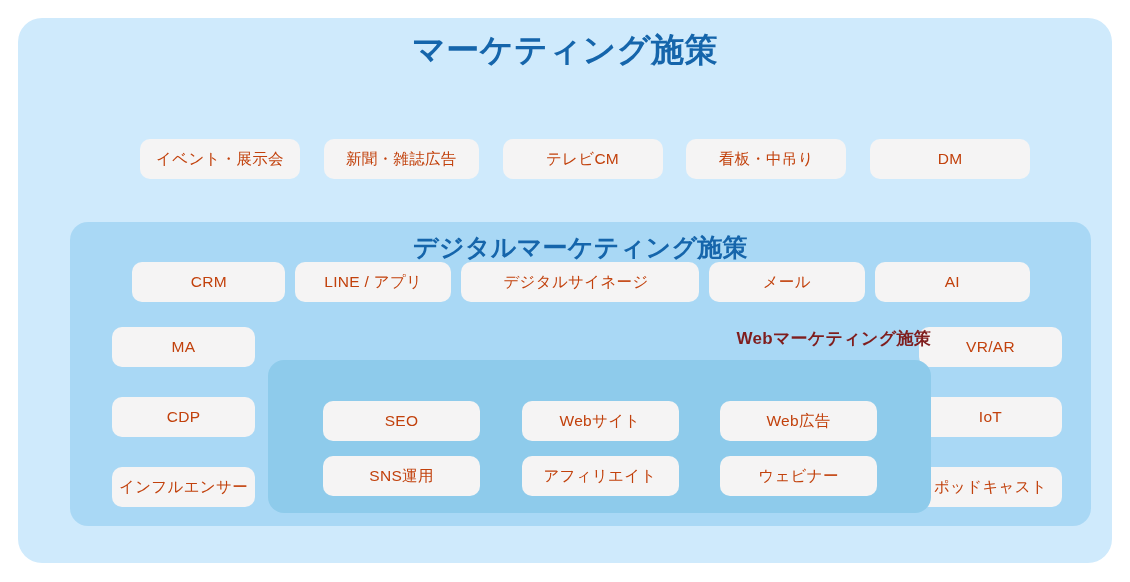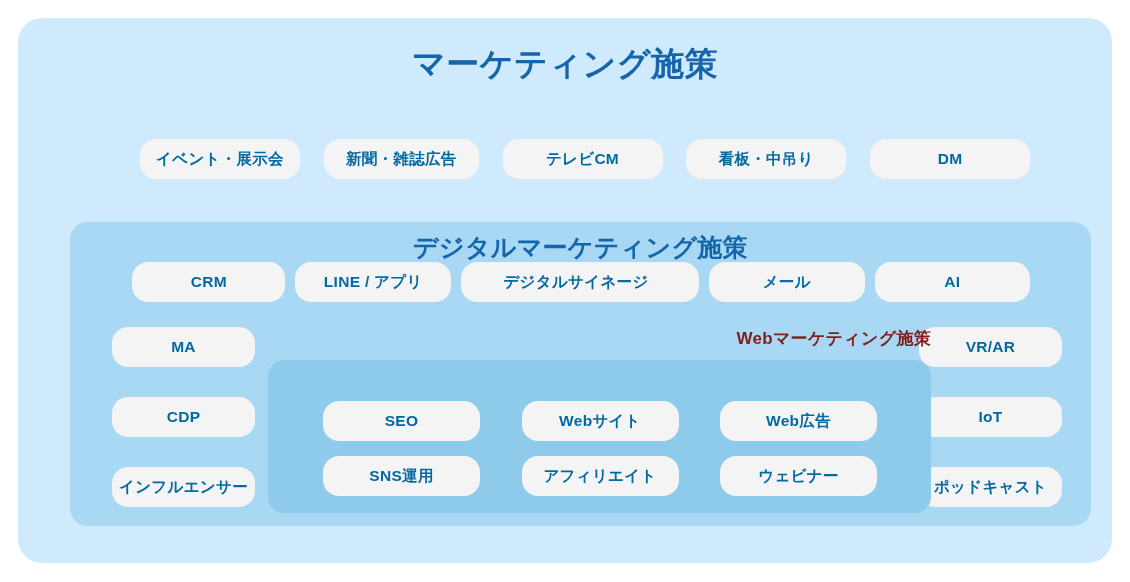--- a/index.html
+++ b/index.html
@@ -27,31 +27,31 @@
     border-radius: 24px;
     box-sizing: border-box;
   }
 
   .title-outer {
     text-align: center;
     color: #1565ab;
     font-size: 33px;
     font-weight: bold;
     letter-spacing: 0.5px;
-    margin-top: 26px;
+    margin-top: 12px;
     line-height: 1.2;
   }
 
   
   .chip {
     background: #f5f4f4;
-    color: #0369a1;
+    color: #c2410c;
     font-size: 15.5px;
-    font-weight: bold;
-    border-radius: 16px;
+    font-weight: normal;
+    border-radius: 10px;
     height: 40px;
     display: flex;
     align-items: center;
     justify-content: center;
     box-sizing: border-box;
     padding: 0 14px;
     white-space: nowrap;
     letter-spacing: 0.3px;
   }
 

